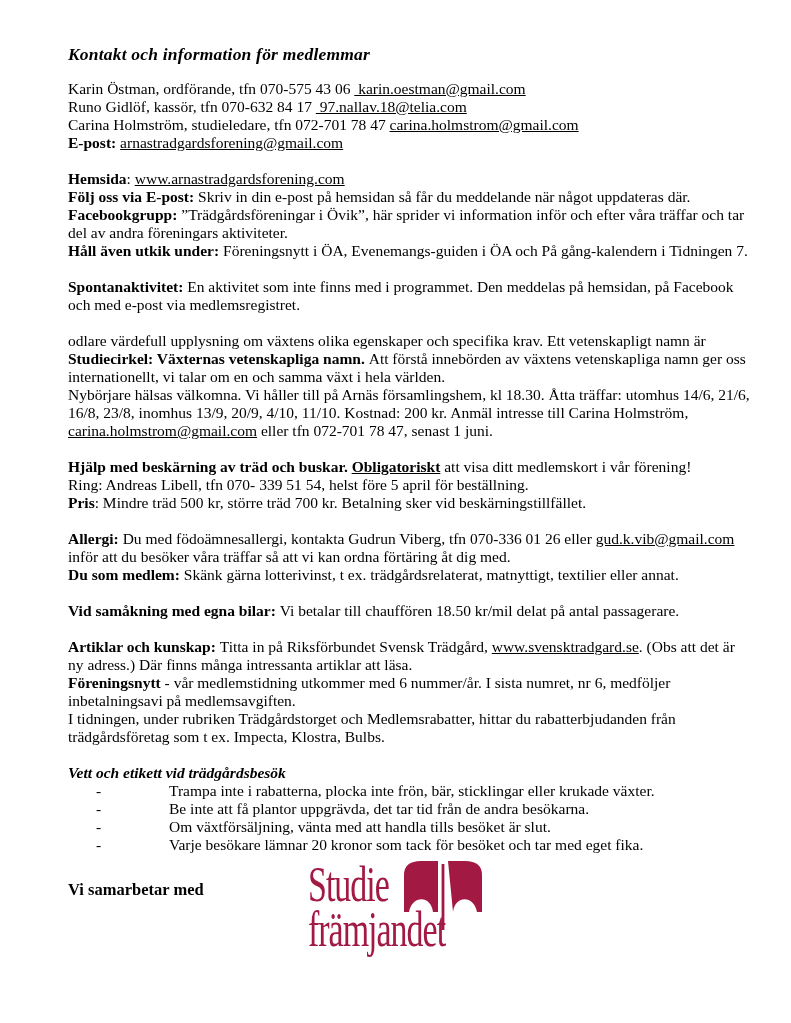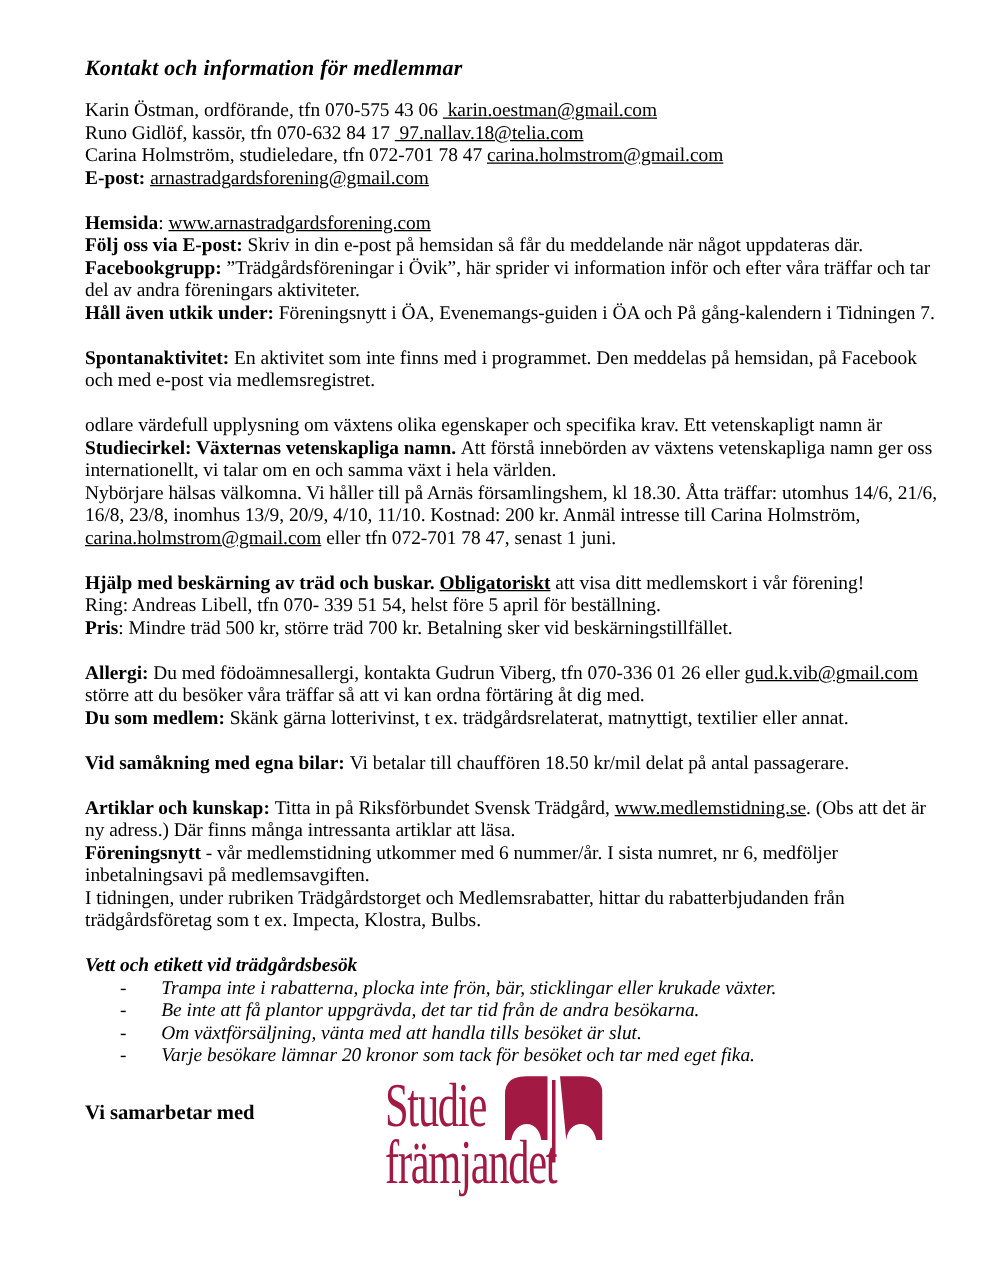--- a/index.html
+++ b/index.html
@@ -14,21 +14,21 @@
   }
   .block{margin-bottom:18px;}
   .line{font-size:15.5px;line-height:18px;white-space:nowrap;}
   .seg.p{font-weight:normal;}
   .seg.b{font-weight:bold;}
   .seg.bi{font-weight:bold;font-style:italic;}
   .seg.bu{font-weight:bold;text-decoration:underline;}
   a.seg.l{color:#000000;text-decoration:underline;cursor:pointer;}
   .bullet-row{display:flex;margin-left:28px;font-size:15.5px;line-height:18px;white-space:nowrap;}
   .bullet-row .dash{width:33px;flex:0 0 33px;font-style:italic;}
-  .bullet-row .btxt{font-style:italic;}
+  .bullet-row .btxt{margin-left:40px;}
   .footer{position:relative;margin-top:26px;height:150px;}
   .partner-label{font-weight:bold;font-size:16.5px;line-height:20px;}
   .logo{
     position:absolute;left:240px;top:-18px;width:200px;height:140px;
     font-family:Liberation Serif, serif;
   }
   .logo-text{
     font-size:50px;line-height:45px;letter-spacing:-1.5px;
     transform:scaleX(0.68);transform-origin:left top;
   }
@@ -66,28 +66,28 @@
         <div class="line"><span class="seg p">16/8, 23/8, inomhus 13/9, 20/9, 4/10, 11/10. Kostnad: 200 kr. Anmäl intresse till Carina Holmström,</span></div>
         <div class="line"><a class="seg l" href="#">carina.holmstrom@gmail.com</a><span class="seg p"> eller tfn 072-701 78 47, senast 1 juni.</span></div>
       </div>
       <div class="block">
         <div class="line"><span class="seg b">Hjälp med beskärning av träd och buskar. </span><span class="seg bu">Obligatoriskt</span><span class="seg p"> att visa ditt medlemskort i vår förening!</span></div>
         <div class="line"><span class="seg p">Ring: Andreas Libell, tfn 070- 339 51 54, helst före 5 april för beställning.</span></div>
         <div class="line"><span class="seg b">Pris</span><span class="seg p">: Mindre träd 500 kr, större träd 700 kr. Betalning sker vid beskärningstillfället.</span></div>
       </div>
       <div class="block">
         <div class="line"><span class="seg b">Allergi: </span><span class="seg p">Du med födoämnesallergi, kontakta Gudrun Viberg, tfn 070-336 01 26 eller </span><a class="seg l" href="#">gud.k.vib@gmail.com</a></div>
-        <div class="line"><span class="seg p">större att du besöker våra träffar så att vi kan ordna förtäring åt dig med.</span></div>
+        <div class="line"><span class="seg p">inför att du besöker våra träffar så att vi kan ordna förtäring åt dig med.</span></div>
         <div class="line"><span class="seg b">Du som medlem: </span><span class="seg p">Skänk gärna lotterivinst, t ex. trädgårdsrelaterat, matnyttigt, textilier eller annat.</span></div>
       </div>
       <div class="block">
         <div class="line"><span class="seg b">Vid samåkning med egna bilar: </span><span class="seg p">Vi betalar till chauffören 18.50 kr/mil delat på antal passagerare.</span></div>
       </div>
       <div class="block">
-        <div class="line"><span class="seg b">Artiklar och kunskap: </span><span class="seg p">Titta in på Riksförbundet Svensk Trädgård, </span><a class="seg l" href="#">www.medlemstidning.se</a><span class="seg p">. (Obs att det är</span></div>
+        <div class="line"><span class="seg b">Artiklar och kunskap: </span><span class="seg p">Titta in på Riksförbundet Svensk Trädgård, </span><a class="seg l" href="#">www.svensktradgard.se</a><span class="seg p">. (Obs att det är</span></div>
         <div class="line"><span class="seg p">ny adress.) Där finns många intressanta artiklar att läsa.</span></div>
         <div class="line"><span class="seg b">Föreningsnytt</span><span class="seg p"> - vår medlemstidning utkommer med 6 nummer/år. I sista numret, nr 6, medföljer</span></div>
         <div class="line"><span class="seg p">inbetalningsavi på medlemsavgiften.</span></div>
         <div class="line"><span class="seg p">I tidningen, under rubriken Trädgårdstorget och Medlemsrabatter, hittar du rabatterbjudanden från</span></div>
         <div class="line"><span class="seg p">trädgårdsföretag som t ex. Impecta, Klostra, Bulbs.</span></div>
       </div>
       <div class="block">
         <div class="line"><span class="seg bi">Vett och etikett vid trädgårdsbesök</span></div>
         <div class="bullet-row">
           <span class="dash">-</span>

